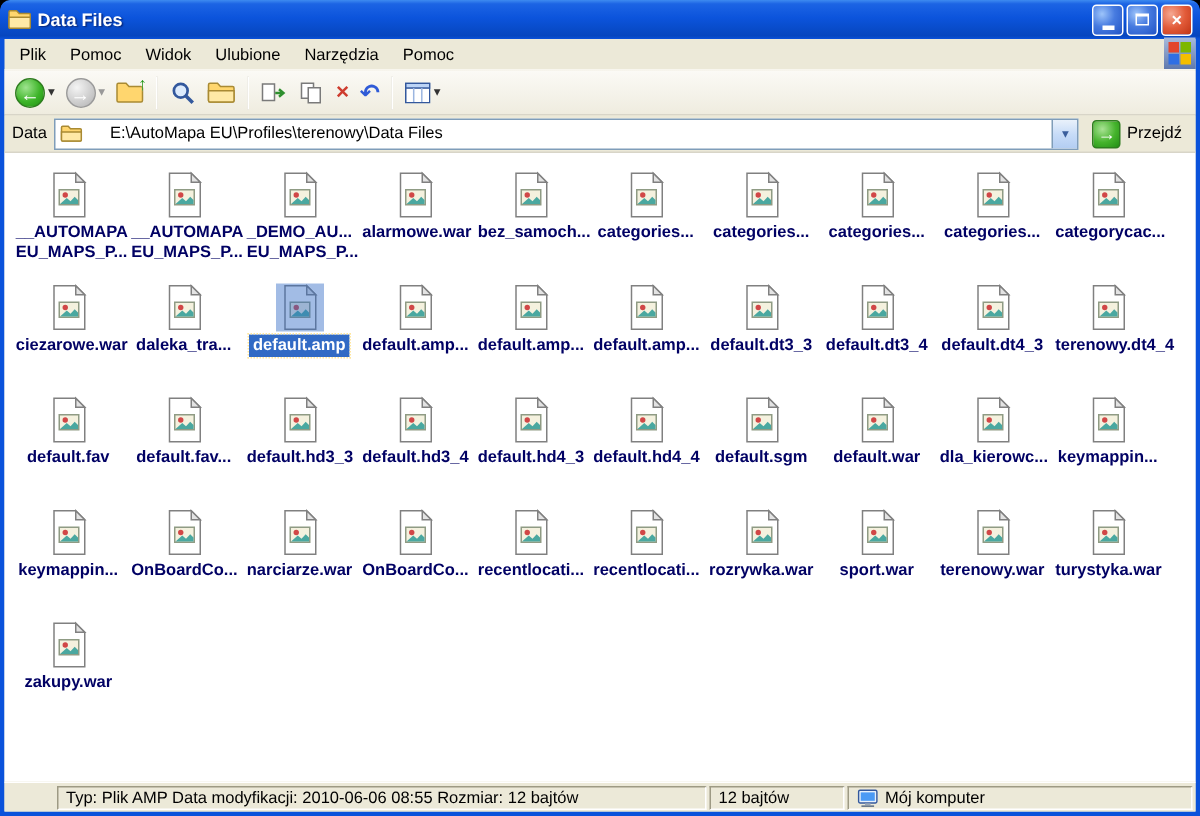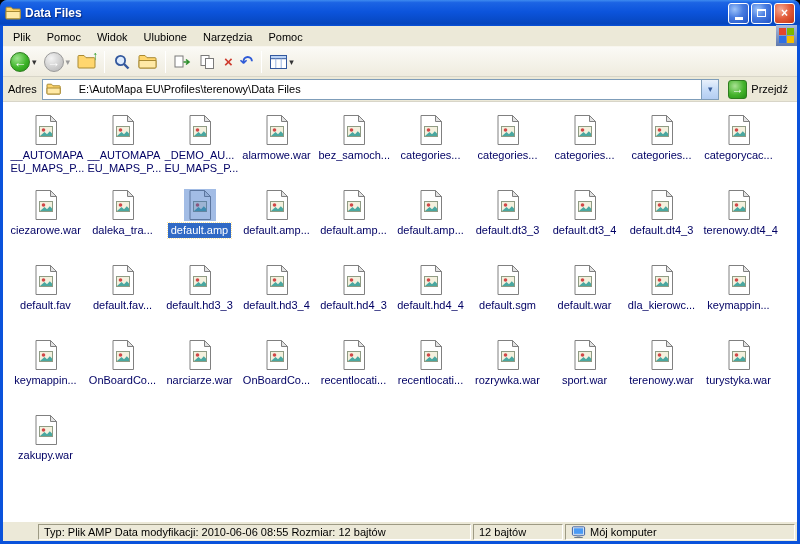--- a/index.html
+++ b/index.html
@@ -52,21 +52,21 @@
   .addr-text { flex:1; white-space:nowrap; overflow:hidden; }
   .combo-btn { width:17px; height:19px; flex:0 0 17px; background:linear-gradient(180deg,#E9F1FB,#C7DCF8 50%,#B3CDF2);
     border-left:1px solid #7F9DB9; display:flex; align-items:center; justify-content:center; font-size:9px; color:#3A5E9C; }
   .go { display:flex; align-items:center; gap:4px; padding:0 4px; }
   .go-icon { width:19px; height:19px; border-radius:3px; background:radial-gradient(circle at 35% 30%, #A9E294 0%, #45B32C 55%, #238F15 100%);
     border:1px solid #2E7D1F; color:#fff; font-weight:bold; text-align:center; line-height:17px; font-size:12px; }
 
   
   .content { flex:1; background:#fff; overflow:hidden; min-height:0; }
   .file-grid { display:grid; grid-template-columns:repeat(10,77px); grid-auto-rows:75px; padding:11px 4px 0; }
-  .file-item { display:flex; flex-direction:column; align-items:center; width:77px; cursor:default; }
+  .file-item { display:flex; flex-direction:column; align-items:center; width:77px; cursor:default;font-weight:bold; }
   .icon-wrap { width:34px; height:34px; position:relative; display:flex; align-items:center; justify-content:center; }
   .selected .icon-wrap::after { content:""; position:absolute; inset:1px; background:rgba(49,106,197,.45); }
   .file-label { margin-top:1px; padding:1px 3px; text-align:center; line-height:1.2; white-space:pre-line; max-width:76px; color:#010164; }
   .selected .file-label { background:#316AC5; color:#fff; outline:1px dotted #FFE69C; }
 
   
   .statusbar { height:20px; flex:0 0 20px; display:flex; gap:2px; padding:2px 2px 1px; background:#ECE9D8; border-top:1px solid #fff; }
   .sb-panel { border:1px solid; border-color:#9D9A84 #fff #fff #9D9A84; padding:0 5px; display:flex; align-items:center; gap:4px;
     overflow:hidden; white-space:nowrap; }
   .sb-left { flex:1;margin-left:33px; }
@@ -181,21 +181,21 @@
             <rect x="0.5" y="0.5" width="16" height="3.2" fill="#BCD4F6" stroke="#33589D"></rect>
             <line x1="5.8" y1="3.7" x2="5.8" y2="13" stroke="#9CB6E0"></line>
             <line x1="11.2" y1="3.7" x2="11.2" y2="13" stroke="#9CB6E0"></line>
           </svg>
         </span>
         <span class="chev">▾</span>
       </div>
     </div>
 
     <div class="addressbar">
-      <span class="addr-label">Adres</span>
+      <span class="addr-label">Data</span>
       <div class="combo">
         <span style="display:flex">
           <svg width="15" height="12" viewBox="0 0 15 12">
             <path d="M1 4 L1 2 Q1 1.2 1.8 1.2 L5.5 1.2 L7 2.8 L13.5 2.8 Q14.2 2.8 14.2 3.5 L14.2 10.3 Q14.2 11 13.5 11 L1.7 11 Q1 11 1 10.3 Z" fill="#FFD66E" stroke="#A98A33"></path>
             <path d="M1 5 L14.2 5 L14.2 10.3 Q14.2 11 13.5 11 L1.7 11 Q1 11 1 10.3 Z" fill="#FFE9A6" stroke="#A98A33"></path>
           </svg>
         </span>
         <span class="addr-text">E:\AutoMapa EU\Profiles\terenowy\Data Files</span>
         <span class="combo-btn">
           <span>▾</span>

